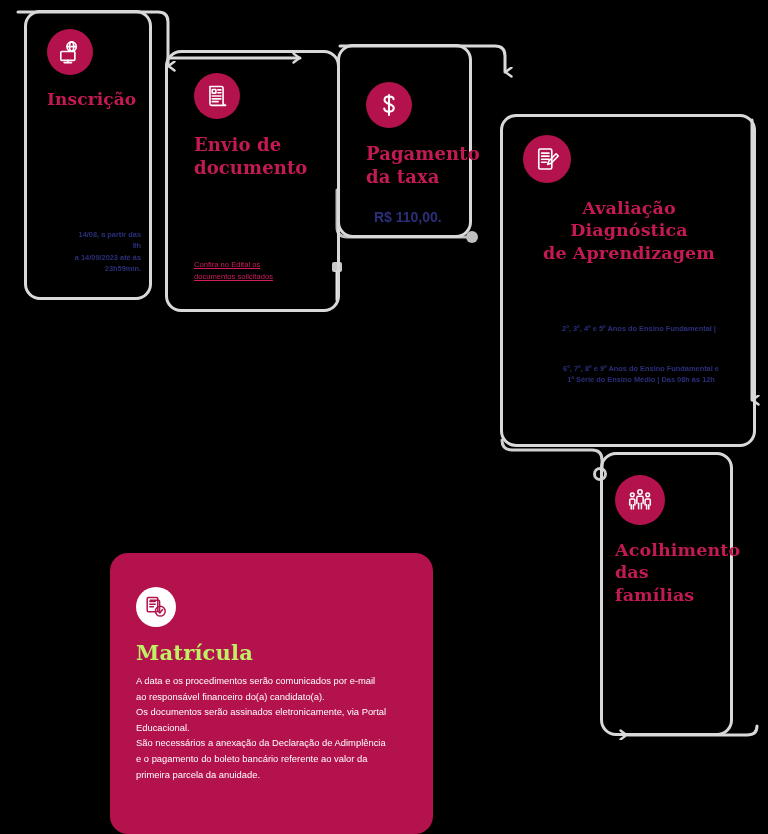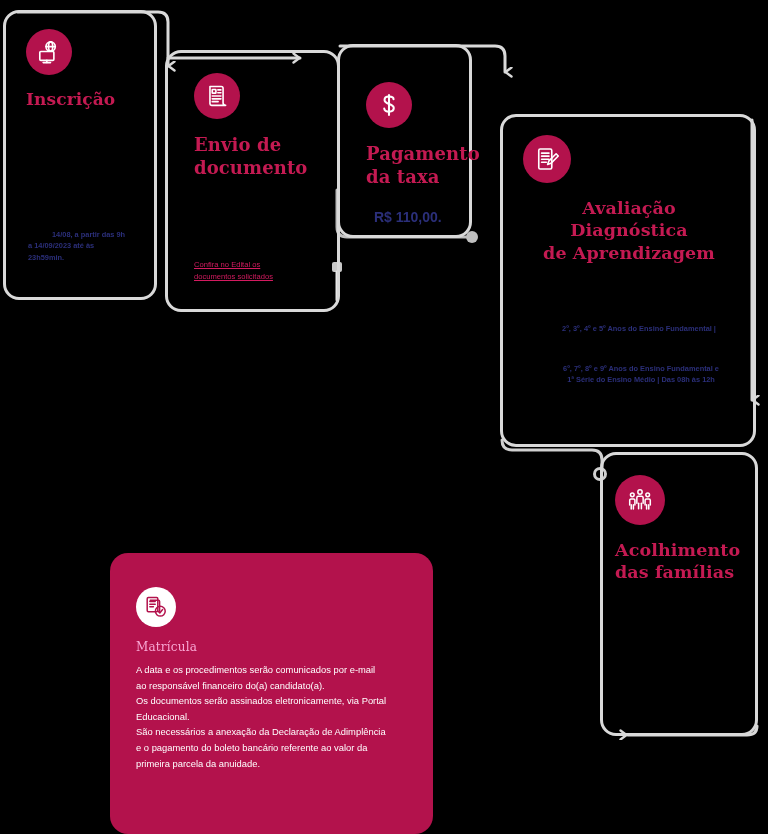--- a/index.html
+++ b/index.html
@@ -73,23 +73,23 @@
   #card-matricula .inner { position: absolute; left: 26px; top: 34px; right: 18px; }
   .badge-light {
     width: 40px; height: 40px; border-radius: 50%;
     background: #ffffff;
     display: flex; align-items: center; justify-content: center;
   }
   .badge-light svg { width: 24px; height: 24px; display: block; }
   #matricula-title {
     margin-top: 13px;
     font-family: "DejaVu Serif", "Liberation Serif", serif;
-    font-weight: 400;
-    font-size: 12px;
-    color: #f9a8d4;
+    font-weight: 700;
+    font-size: 21px;
+    color: #bef264;
     letter-spacing: .2px;
   }
   #matricula-highlight {
     margin-top: 9px;
     font-size: 9.5px;
     font-weight: 700;
     color: #f5c14b;
   }
   #matricula-body {
     margin-top: 8px;
@@ -146,21 +146,21 @@
     <g>
       <path d="M502,440 Q502,450 512,450 L592,450 Q602,450 602,460 L602,470" fill="none" stroke="#d0d0d0" stroke-width="3" stroke-linecap="round"></path>
       <circle cx="600" cy="474" r="5.5" fill="none" stroke="#d0d0d0" stroke-width="3"></circle>
     </g>
 
     <g>
       <path d="M757,726 Q757,735 747,735 L628,735" fill="none" stroke="#d9d9d9" stroke-width="3" stroke-linecap="round" marker-end="url(#ah-left)"></path>
     </g>
   </svg>
 
-  <div class="card" style="left:3px; top:10px; width:154px; height:290px;">
+  <div class="card" style="left:24px; top:10px; width:128px; height:290px;text-align:right;">
     <div class="card-body" style="left:20px; top:16px;">
       <div class="badge">
         <svg viewBox="0 0 24 24" fill="none" stroke="#ffffff" stroke-width="1.5" stroke-linecap="round" stroke-linejoin="round">
           <circle cx="13.5" cy="7" r="4.3"></circle>
           <ellipse cx="13.5" cy="7" rx="1.9" ry="4.3"></ellipse>
           <line x1="9.2" y1="7" x2="17.8" y2="7"></line>
           <rect x="3.5" y="11.5" width="13" height="8.2" rx="1"></rect>
           <line x1="10" y1="19.7" x2="10" y2="21.6"></line>
           <line x1="6.6" y1="21.8" x2="13.4" y2="21.8"></line>
         </svg>
@@ -232,21 +232,21 @@
     </div>
     <div class="detail" style="top:206px; left:30px; right:8px;">
       <span>2º, 3º, 4º e 5º Anos do Ensino Fundamental |</span>
     </div>
     <div class="detail" style="top:246px; left:30px; right:4px;">
       <span>6º, 7º, 8º e 9º Anos do Ensino Fundamental e</span><br>
       <span>1ª Série do Ensino Médio | Das 08h às 12h</span>
     </div>
   </div>
 
-  <div class="card" style="left:600px; top:452px; width:158px; height:284px;">
+  <div class="card" style="left:600px; top:452px; width:133px; height:284px;">
     <div class="card-body" style="left:12px; top:20px;">
       <div class="badge" style="width:50px;height:50px;">
         <svg viewBox="0 0 24 24" fill="none" stroke="#ffffff" stroke-width="1.4" stroke-linecap="round" stroke-linejoin="round">
           <circle cx="12" cy="4.6" r="2"></circle>
           <path d="M9.1,15 v-5.1 a1.3,1.3 0 0 1 1.3,-1.3 h3.2 a1.3,1.3 0 0 1 1.3,1.3 V15"></path>
           <line x1="10.7" y1="15" x2="10.7" y2="20"></line>
           <line x1="13.3" y1="15" x2="13.3" y2="20"></line>
           <circle cx="4.9" cy="7.2" r="1.7"></circle>
           <path d="M2.5,16.5 v-4.2 a1.2,1.2 0 0 1 1.2,-1.2 h2.4 a1.2,1.2 0 0 1 1.2,1.2 V16.5"></path>
           <line x1="3.9" y1="16.5" x2="3.9" y2="20.4"></line>

